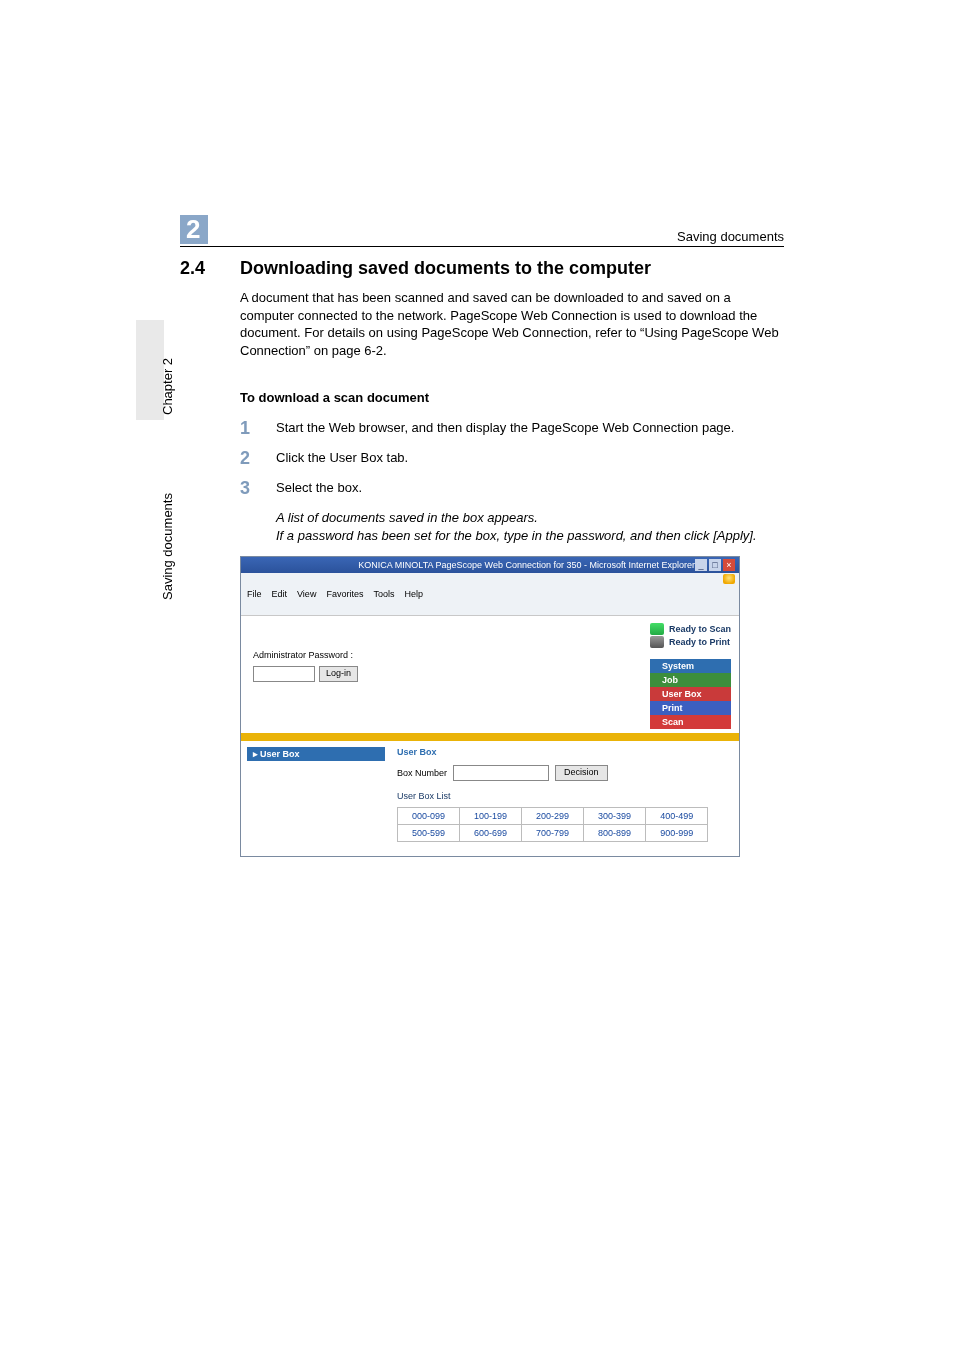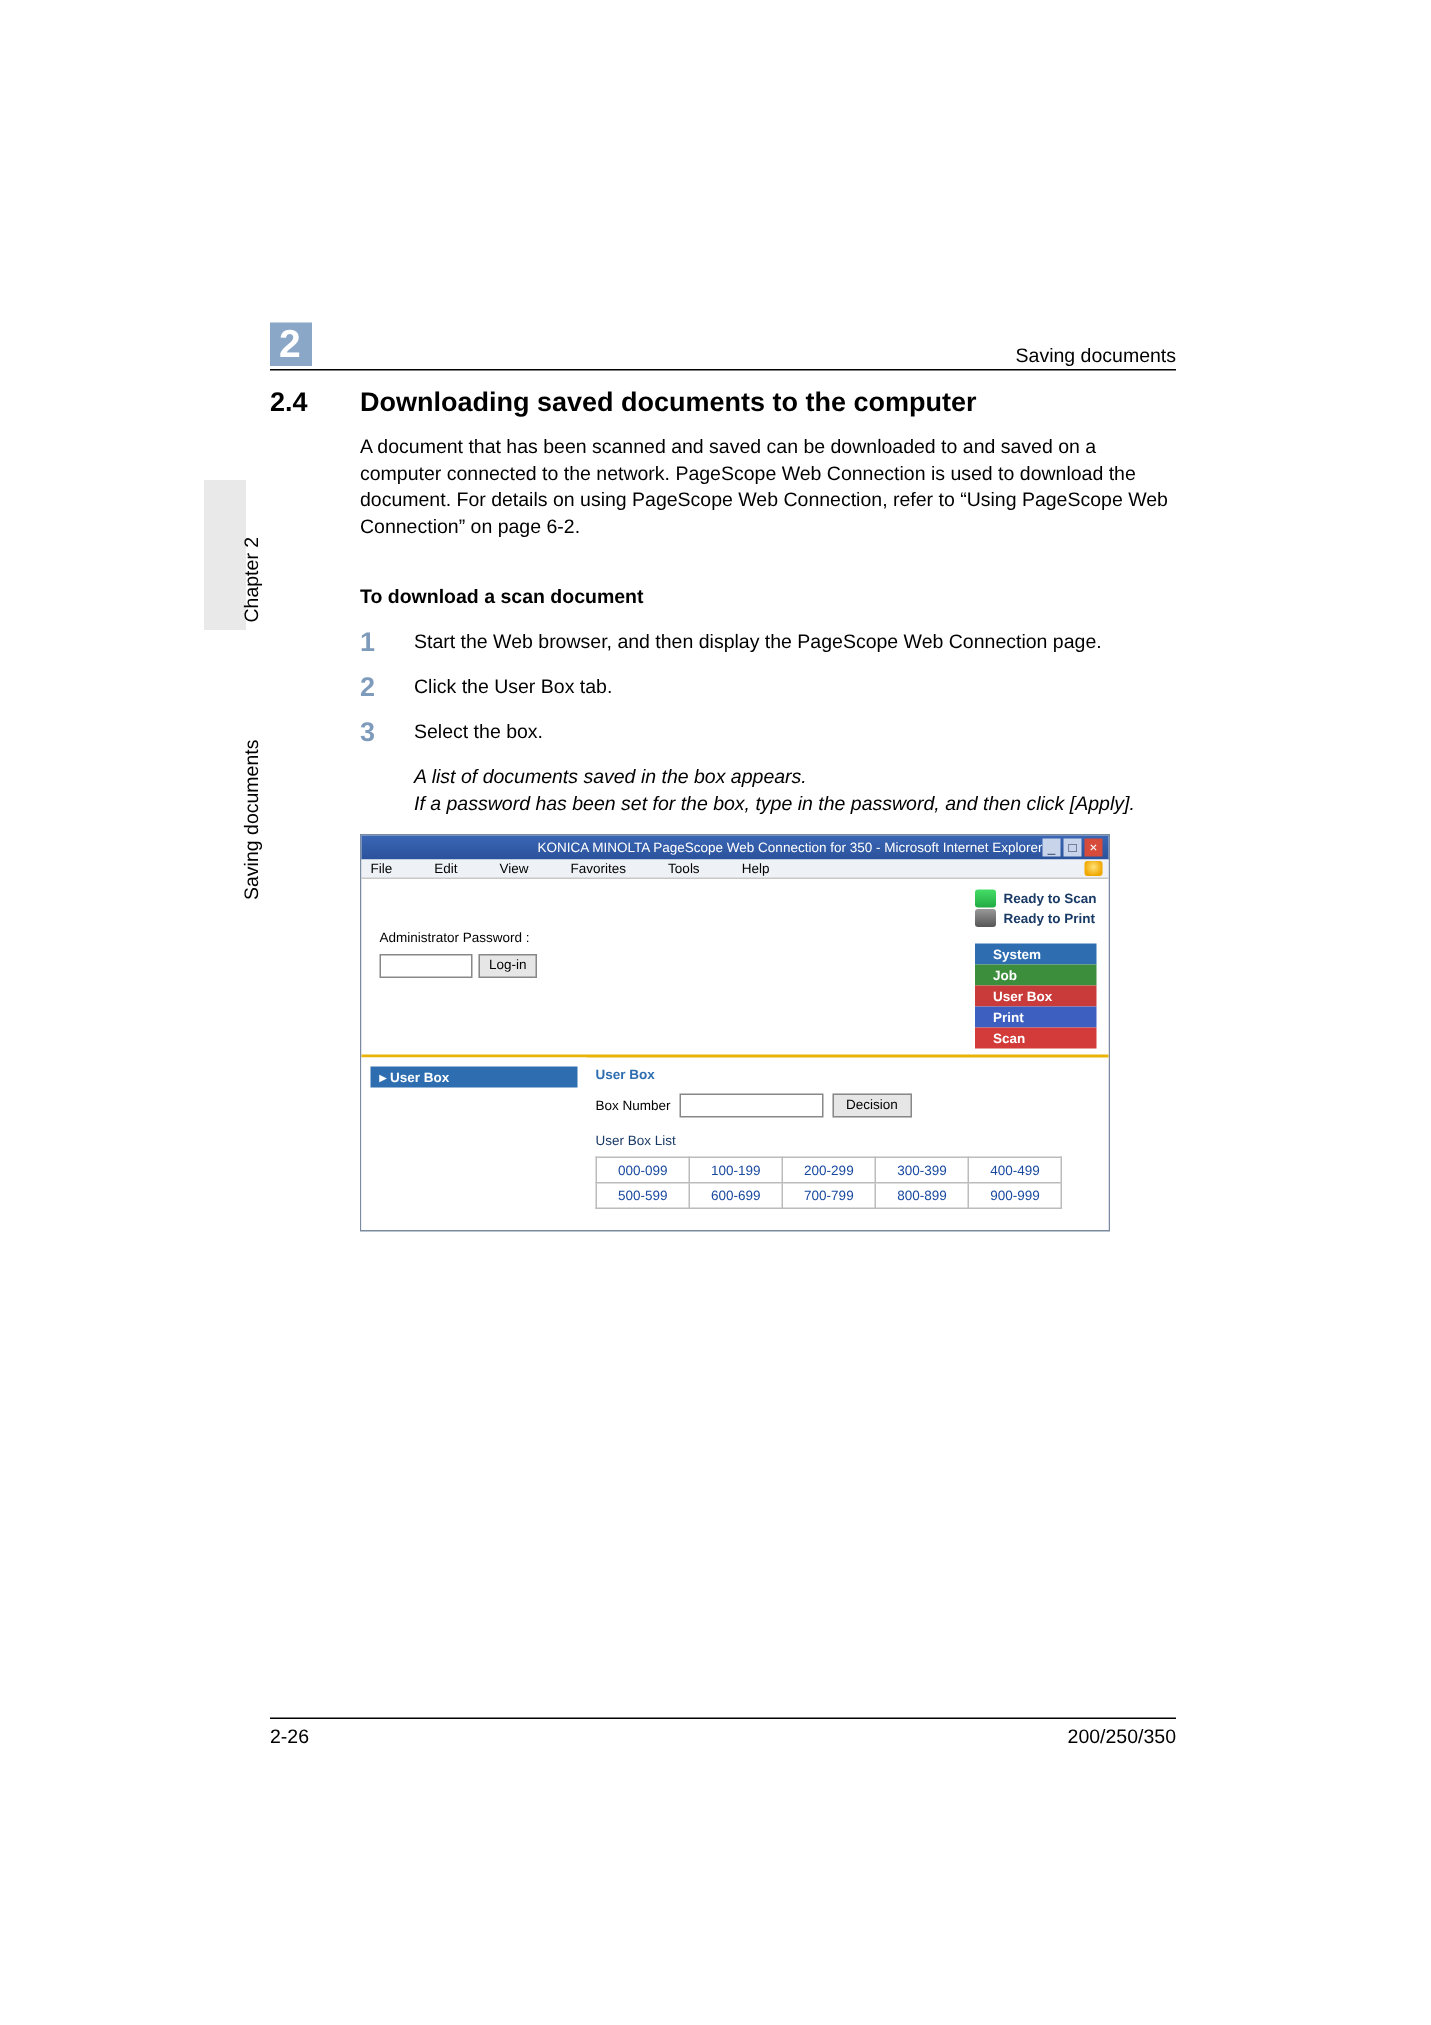--- a/index.html
+++ b/index.html
@@ -142,23 +142,23 @@
     padding: 0 4px;
     justify-content: flex-end;
   }
   .ie-titlebar .t { white-space: nowrap; overflow: hidden; }
   .win-btns { display:flex; gap:2px; }
   .win-btn { width:12px; height:12px; display:flex; align-items:center; justify-content:center; font-size:9px; line-height:1; }
   .win-btn.min, .win-btn.max { background:#c8d4ea; color:#1a2a55; }
   .win-btn.close { background:#d64b3a; color:#fff; }
   .ie-menubar {
     background: #eef2f6;
-    padding: 1px 6px;
-    display: flex;
-    gap: 28px;
+    padding: 16px 6px;
+    display: flex;
+    gap: 10px;
     border-bottom: 1px solid #c8c8c8;
     position: relative;
   }
   .ie-menubar::after {
     content: "";
     position: absolute;
     right: 4px;
     top: 1px;
     width: 12px;
     height: 10px;
@@ -189,21 +189,21 @@
     padding:2px 12px;
     color:#fff;
     font-weight:bold;
   }
   .ie-tab.system { background:#2e6eb0; }
   .ie-tab.job    { background:#3c8e3c; }
   .ie-tab.userbox{ background:#c93a3a; }
   .ie-tab.print  { background:#3c5fc0; }
   .ie-tab.scan   { background:#d33a3a; }
 
-  .ie-main { display:flex; border-top:2px solid #eab308; }
+  .ie-main { display:flex; border-top:8px solid #eab308; }
   .ie-side {
     width:138px;
     padding:6px;
     background:#fff;
   }
   .ie-side .side-item {
     background:#2e6eb0;
     color:#fff;
     padding:2px 6px;
     font-weight:bold;
@@ -344,17 +344,13 @@
                 <td>900-999</td>
               </tr>
             </tbody>
               </table>
           </div>
         </div>
       </div>
     </div>
   </div>
 
-  <div class="footer">
-    <span>2-26</span>
-    <span>200/250/350</span>
-  </div>
 </div>
 
 </body></html>

